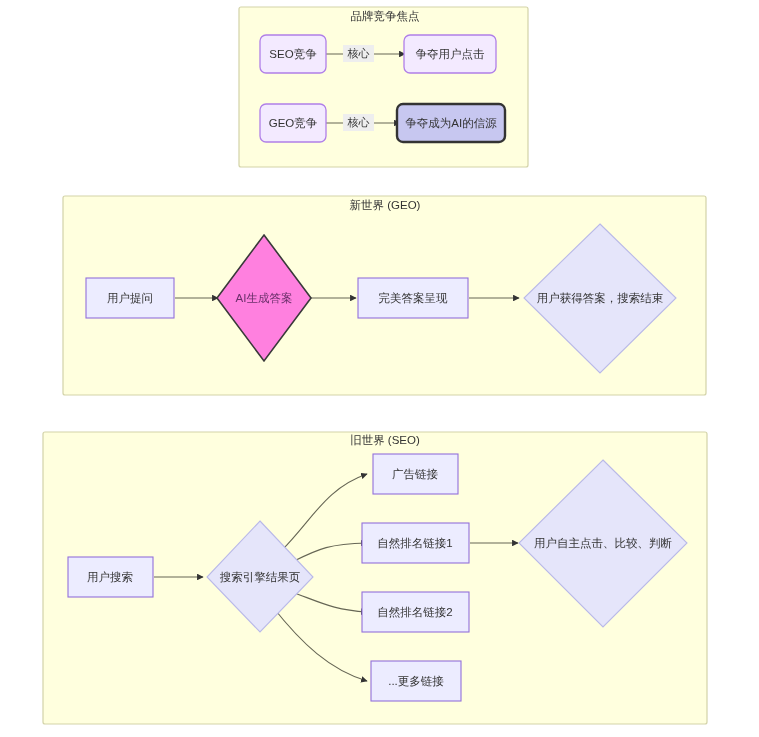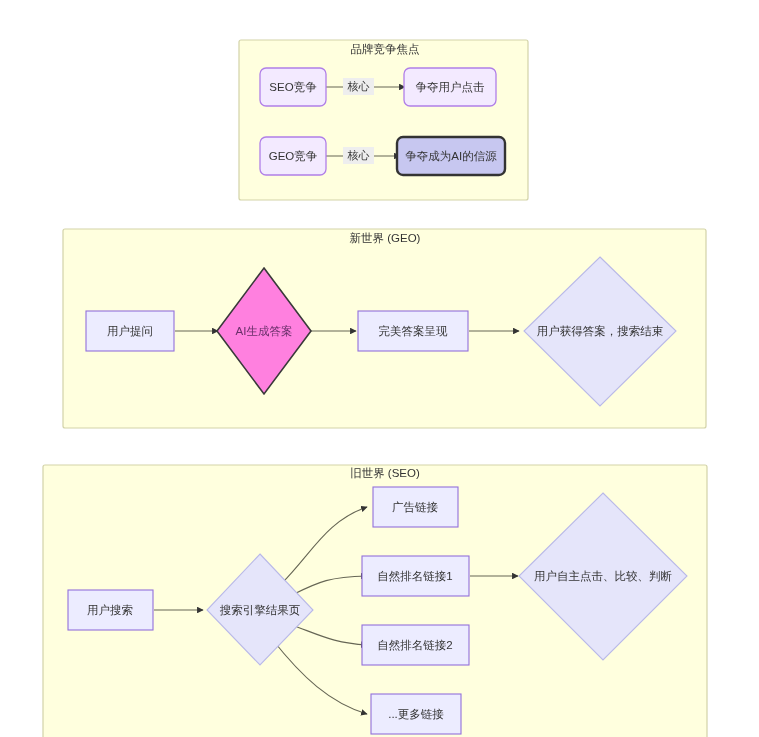--- a/index.html
+++ b/index.html
@@ -10,21 +10,20 @@
   body {
     width: 759px;
     height: 737px;
     position: relative;
     font-family: "Liberation Sans", "DejaVu Sans", sans-serif;
     overflow: hidden;
   }
   #diagram-root {
     position: absolute;
     inset: 0;
-    margin-top: 33px;
   }
   svg.flow-svg {
     position: absolute;
     top: 0;
     left: 0;
     width: 759px;
     height: 737px;
   }
   .subgraph-rect {
     fill: #ffffde;

